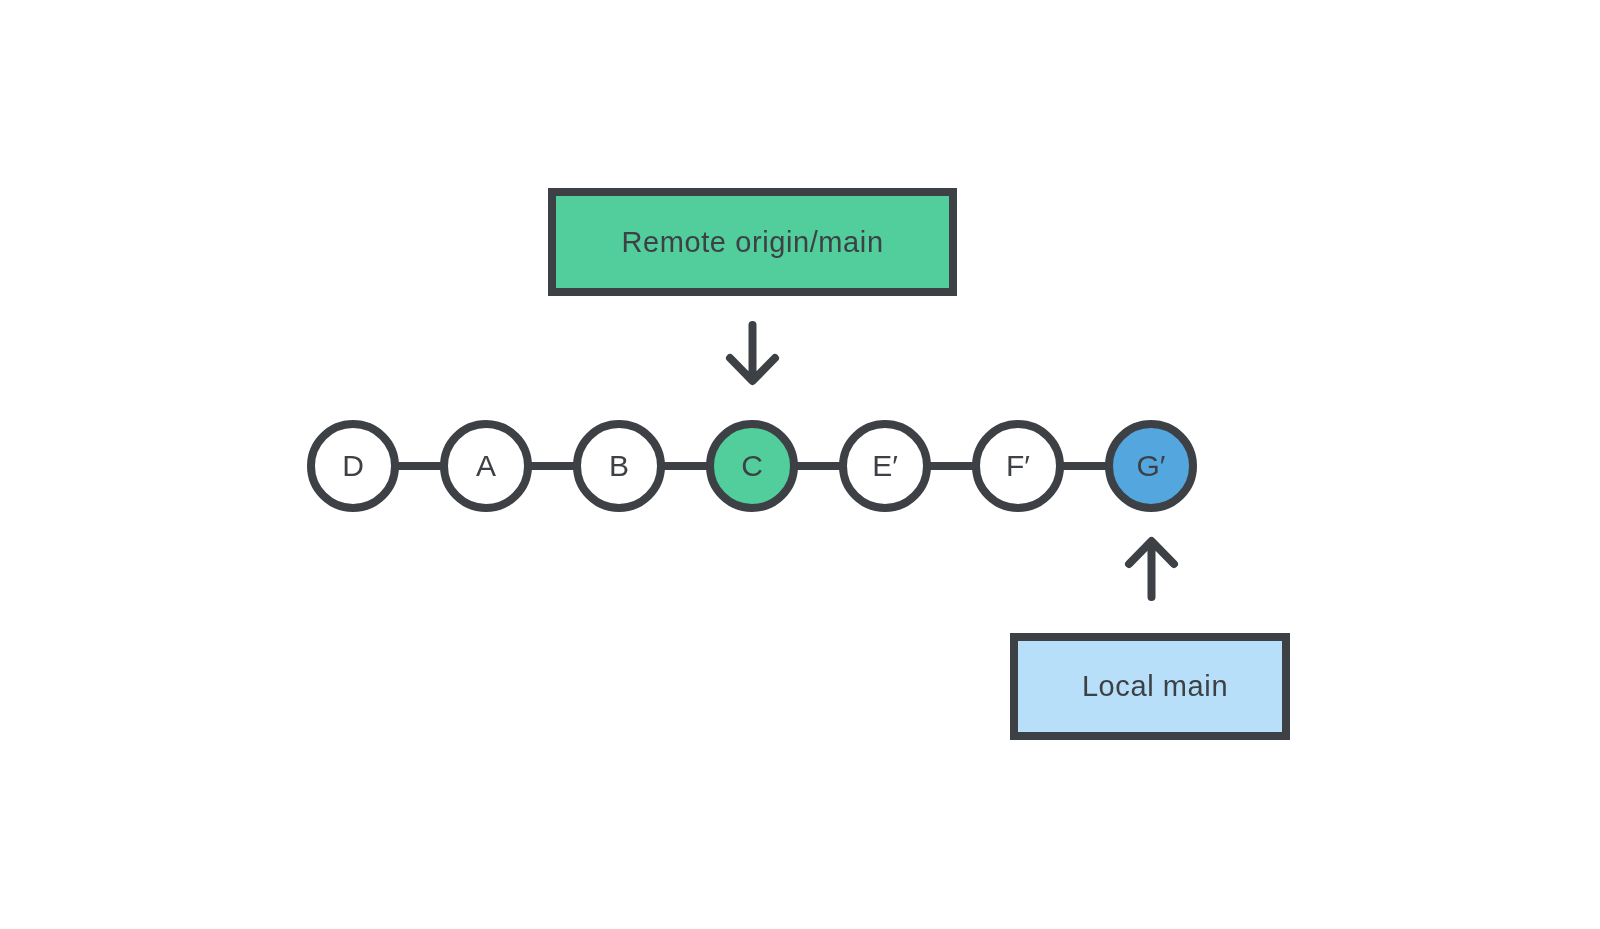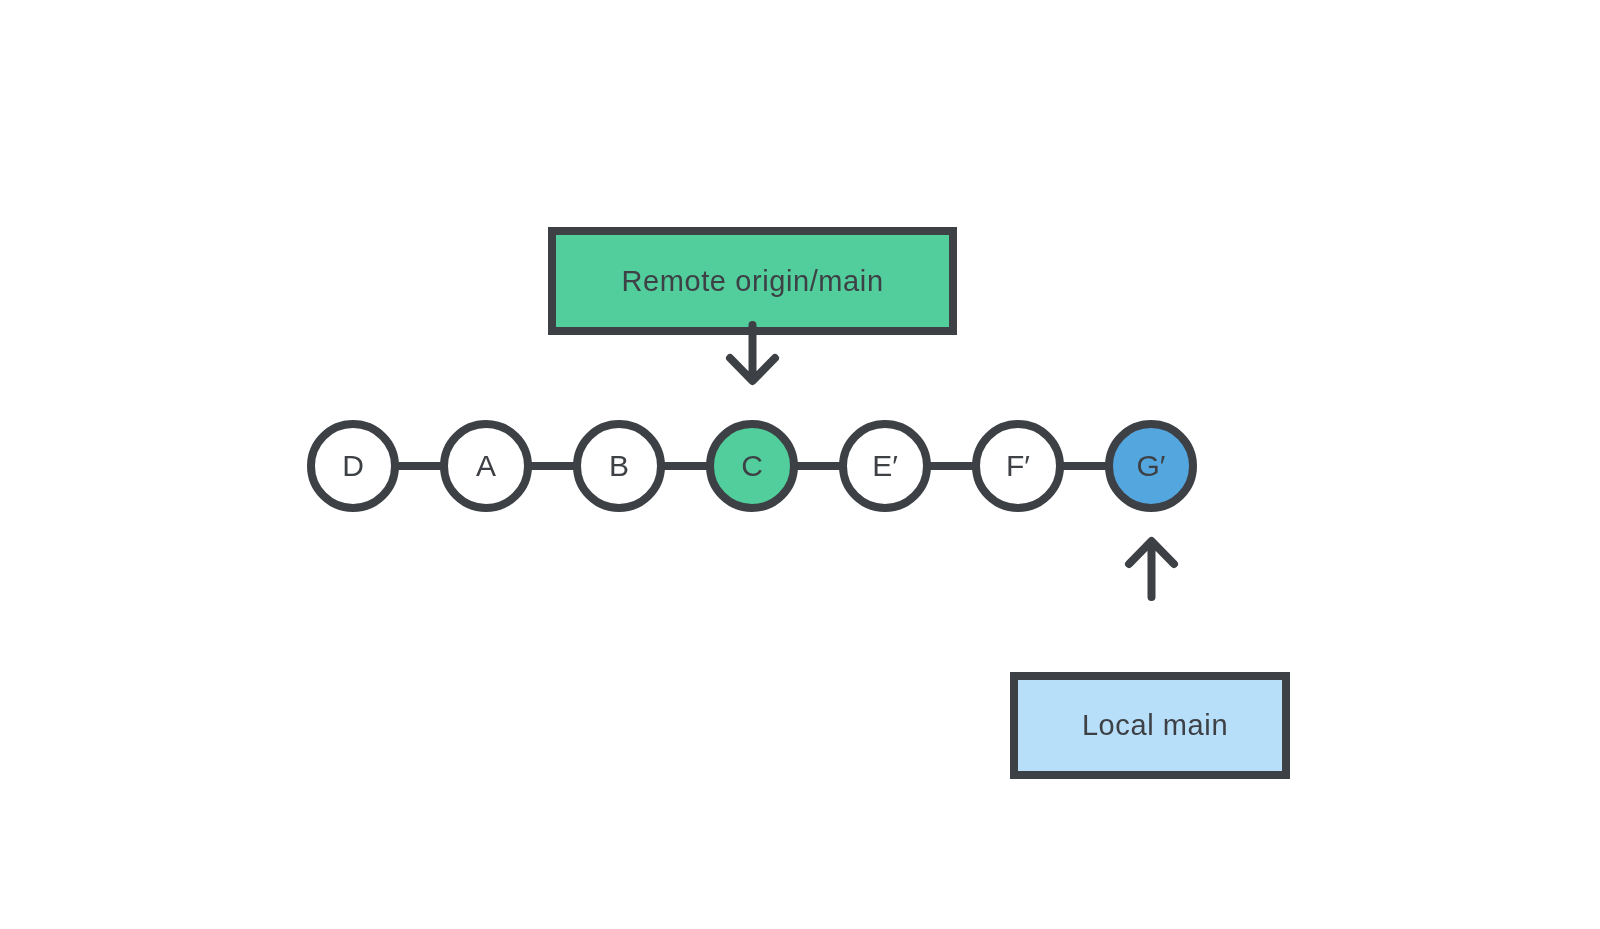--- a/index.html
+++ b/index.html
@@ -19,21 +19,20 @@
   .branch-box {
     position: absolute;
     box-sizing: border-box;
     border: 8px solid var(--stroke-dark, #3d4045);
     display: flex;
     align-items: center;
     justify-content: center;
     font-size: 29px;
     letter-spacing: 0.6px;
     color: var(--text-dark, #3d4045);
-    margin-top: 39px;
   }
   .remote-box {
     left: 548px;
     top: 188px;
     width: 409px;
     height: 108px;
     background: var(--remote-green, #52cd9c);
   }
   .local-box {
     left: 1010px;

